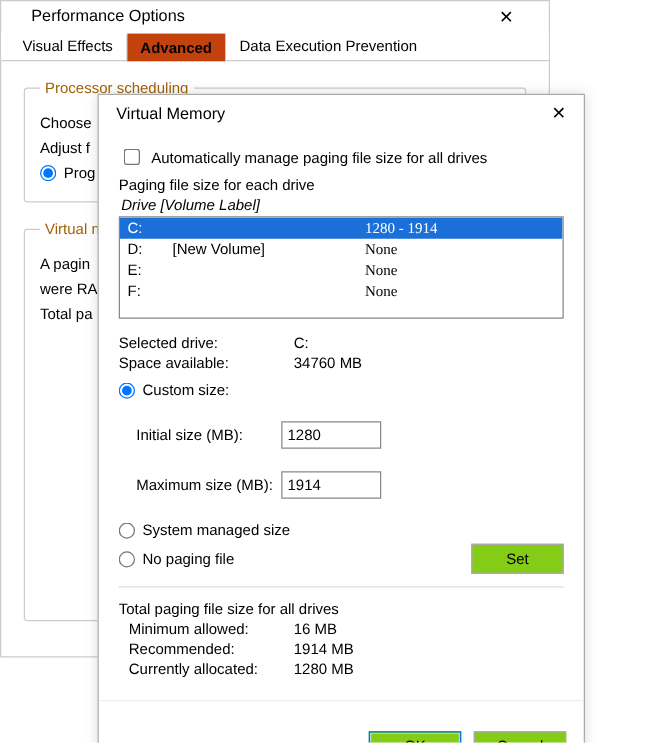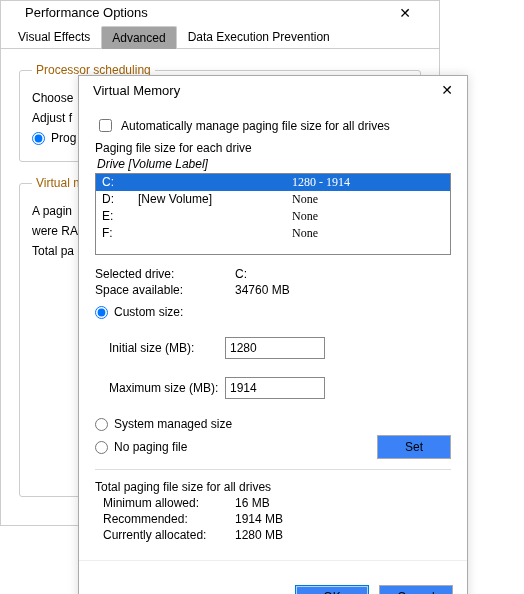--- a/index.html
+++ b/index.html
@@ -3,21 +3,21 @@
 <meta charset="utf-8">
 <style>
 * { box-sizing: border-box; font-family: "Segoe UI", Tahoma, sans-serif; font-size: 12px; }
 body { margin: 0; background: #fff; width: 524px; height: 594px; overflow: hidden; position: relative; }
 .perf-window { position: absolute; top: 0; left: 0; width: 440px; border: 1px solid #ccc; background: #fff; }
 .perf-title { display: flex; justify-content: space-between; padding: 4px 24px; }
 .perf-title span:first-child { font-size: 13px; }
 .close-x { font-family: Arial; font-size: 14px; padding: 0 4px; cursor: default; }
 .tabs { display: flex; padding: 0 6px; border-bottom: 1px solid #ccc; background: #fff; }
 .tab { padding: 4px 10px; border: 1px solid transparent; border-bottom: none; cursor: default; }
-.tab.active { border-color: #ccc; background: #a3a3a3; position: relative; top: 1px; border-radius: 2px 2px 0 0; }
+.tab.active { border-color: #ccc; background: #c2410c; position: relative; top: 1px; border-radius: 2px 2px 0 0; font-weight: bold; }
 .perf-body { padding: 14px 16px; }
 fieldset { border: 1px solid #ccc; border-radius: 3px; padding: 8px 12px 12px; margin-bottom: 14px; }
 legend { padding: 0 4px; color: #a16207; }
 .row { margin: 6px 0; }
 .radio-row { display: flex; align-items: center; gap: 6px; margin: 4px 0; }
 input[type=radio] { margin: 0; }
 .vm-window { position: absolute; top: 75px; left: 78px; width: 390px; background: #fff; border: 1px solid #aaa; box-shadow: 0 0 10px rgba(0,0,0,0.15); z-index: 10; }
 .vm-title { display: flex; justify-content: space-between; align-items: center; padding: 6px 10px 6px 14px; }
 .vm-title span:first-child { font-size: 13px; }
 .vm-body { padding: 8px 16px 16px; }
@@ -29,22 +29,22 @@
 .drive-row { display: flex; padding: 1px 6px; }
 .drive-row .col1 { width: 36px; }
 .drive-row .col2 { width: 150px; }
 .drive-row .col3 { flex: 1; text-align: left; padding-left: 4px; font-family: Liberation Serif, serif; }
 .drive-row.selected { background: #1a6fd8; color: #fff; }
 .kv { display: flex; margin: 2px 0; }
 .kv .k { width: 140px; }
 .kv .v { }
 .size-row { display: flex; align-items: center; margin: 18px 0; }
 .size-row .lbl { width: 130px; padding-left: 14px; }
-.size-row input[type=text] { width: 100px; height: 22px; padding: 2px 4px; border: 1px solid #888; }
-.btn { min-width: 74px; height: 24px; background: #3b82f6; border: 1px solid #aaa; cursor: default; text-align: center; line-height: 22px; padding: 0 10px; }
+.size-row input[type=text] { width: 80px; height: 22px; padding: 2px 4px; border: 1px solid #888; }
+.btn { min-width: 74px; height: 24px; background: #84cc16; border: 1px solid #aaa; cursor: default; text-align: center; line-height: 22px; padding: 0 10px; }
 .btn.default { border: 1px solid #0078d7; box-shadow: inset 0 0 0 1px #a8d8ff; }
 hr.sep { border: none; border-top: 1px solid #ddd; margin: 6px 0 10px; }
 .totals .kv .k { width: 140px; padding-left: 8px; }
 .footer { display: flex; justify-content: flex-end; gap: 10px; padding: 24px 14px 14px; border-top: 1px solid #eee; }
 </style>
 </head>
 <body>
 
 <div class="perf-window">
   <div class="perf-title">

